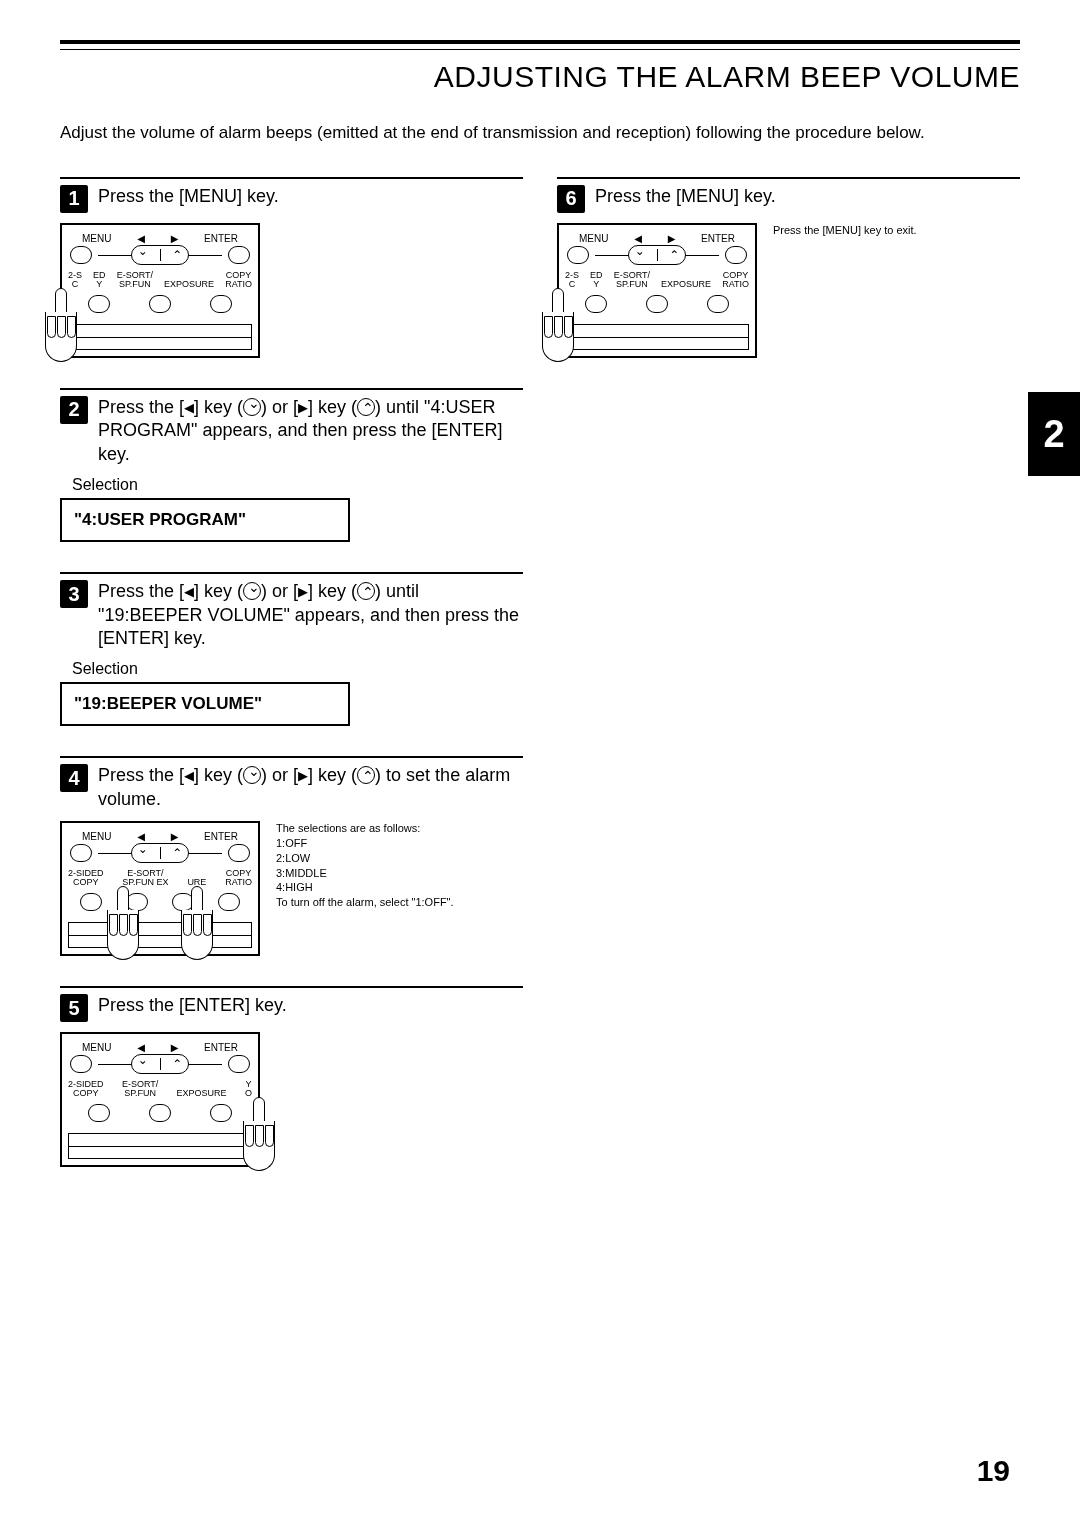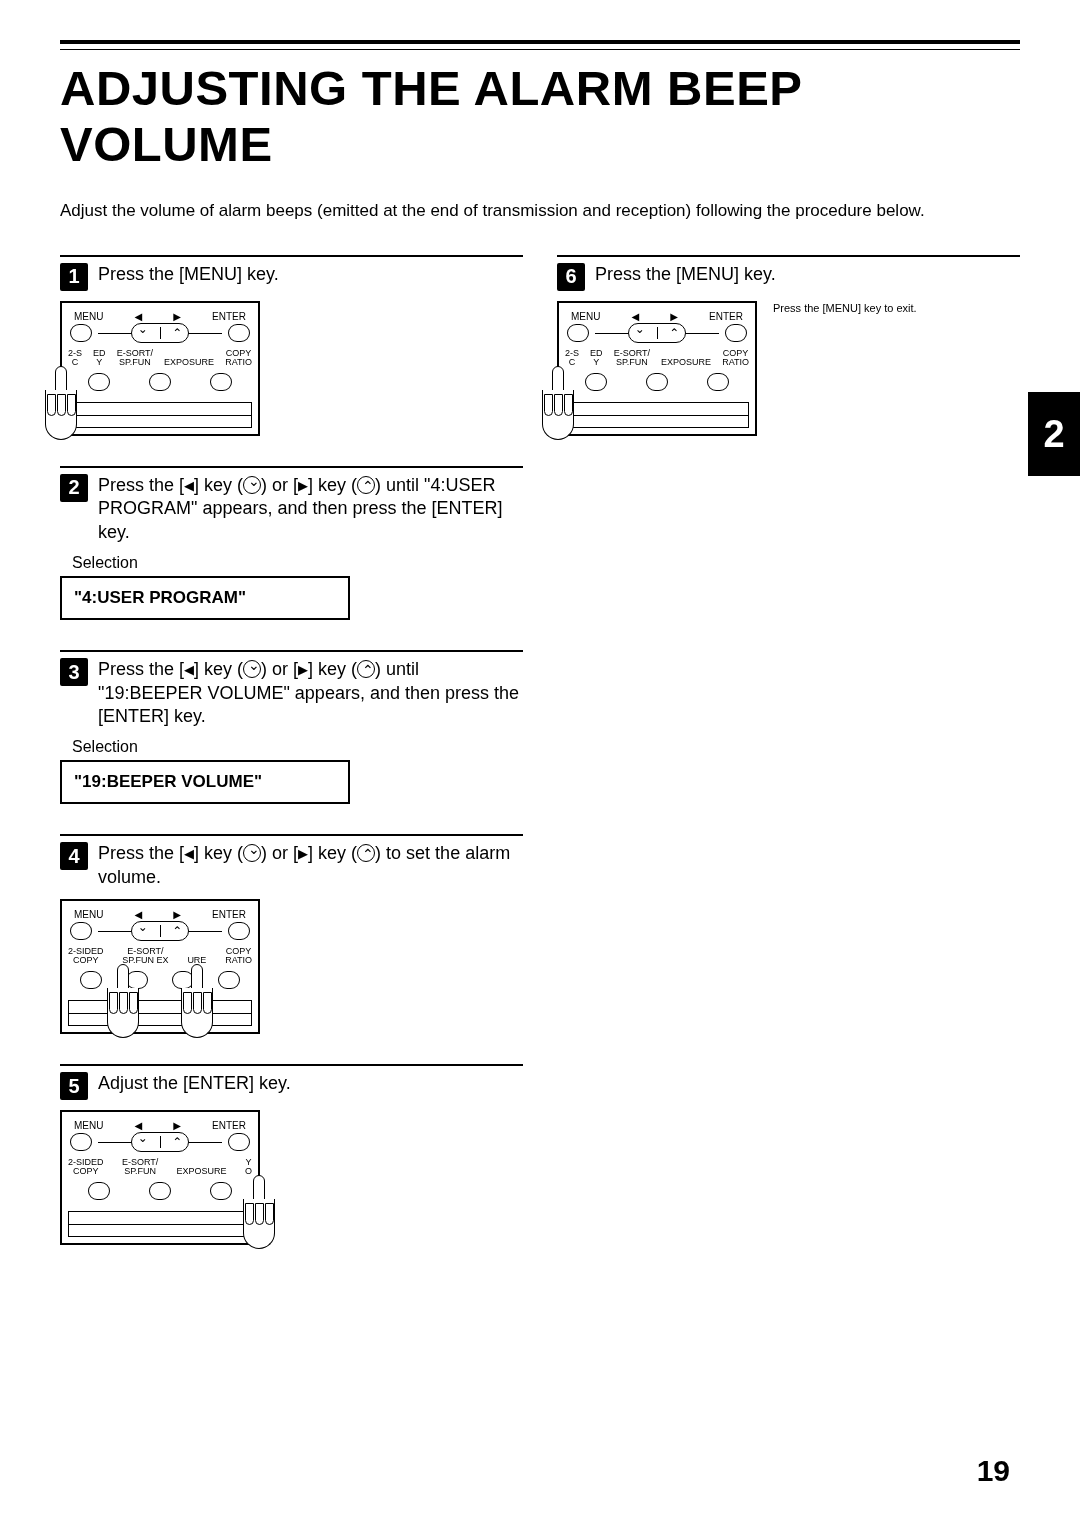--- a/index.html
+++ b/index.html
@@ -12,24 +12,25 @@
     position: relative;
     padding: 40px 60px 40px 60px;
   }
   .rule-top {
     border-top: 4px solid #000;
     border-bottom: 1px solid #000;
     height: 10px;
     margin-bottom: 10px;
   }
   h1.title {
-    font-size: 49px;
-    font-weight: 700;
+    font-size: 30px;
+    font-weight: 400;
     letter-spacing: 0.5px;
     margin-bottom: 28px;
+    text-align: right;
   }
   .intro {
     font-size: 17px;
     margin-bottom: 32px;
     line-height: 1.35;
   }
   .columns {
     display: flex;
     gap: 34px;
   }
@@ -91,21 +92,21 @@
   .panel {
     width: 200px;
     height: 135px;
     border: 2px solid #000;
     position: relative;
     font-size: 9px;
     background: #fff;
   }
   .panel .toprow {
     position: absolute; top: 8px; left: 0; right: 0;
-    display: flex; justify-content: space-between; padding: 0 12px;
+    display: flex; justify-content: space-between; padding: 0 20px;
   }
   .panel .toprow .lbl { font-size: 10px; }
   .panel .btnrow {
     position: absolute; top: 20px; left: 0; right: 0;
     display: flex; justify-content: space-between; align-items: center; padding: 0 8px;
   }
   .rbtn {
     width: 22px; height: 18px; border: 1.5px solid #000; border-radius: 50% / 60%;
     display:inline-flex; align-items:center; justify-content:center; font-size:10px; background:#fff;
   }
@@ -311,28 +312,36 @@
               <div class="k3"></div>
           </div>
           <div class="hand hand-mid-r">
             <div class="finger"></div>
               <div class="palm"></div>
               <div class="k1"></div>
               <div class="k2"></div>
               <div class="k3"></div>
           </div>
         </div>
+        <div class="note-block">
+          <div>The selections are as follows:</div>
+          <div>1:OFF</div>
+          <div>2:LOW</div>
+          <div>3:MIDDLE</div>
+          <div>4:HIGH</div>
+          <div>To turn off the alarm, select "1:OFF".</div>
+        </div>
       </div>
     </div>
 
     <div class="step">
       <hr class="step-hr">
       <div class="step-head">
         <div class="step-num">5</div>
-        <div class="step-title">Adjust the [ENTER] key.</div>
+        <div class="step-title">Press the [ENTER] key.</div>
       </div>
       <div class="panel">
         <div class="toprow">
           <span class="lbl">MENU</span>
           <span class="lbl">◀</span>
           <span class="lbl">▶</span>
           <span class="lbl">ENTER</span>
         </div>
         <div class="btnrow">
           <span class="rbtn"></span>

